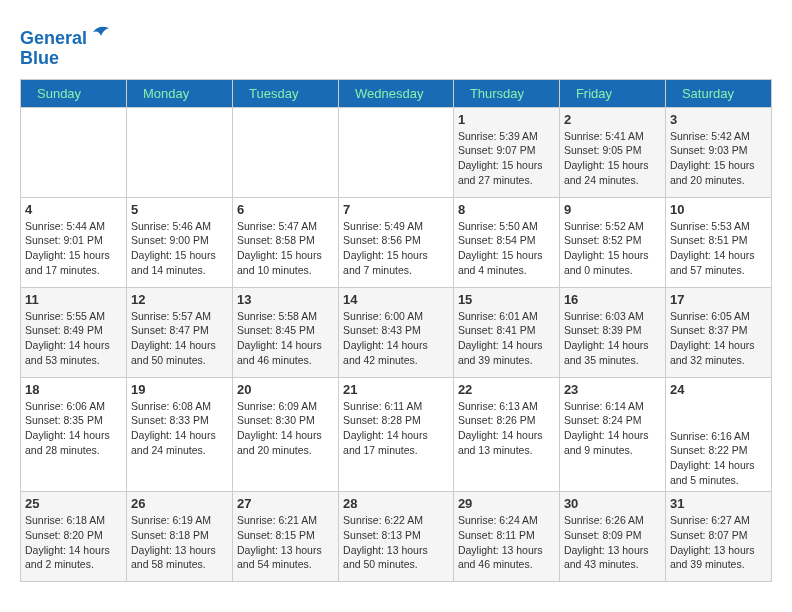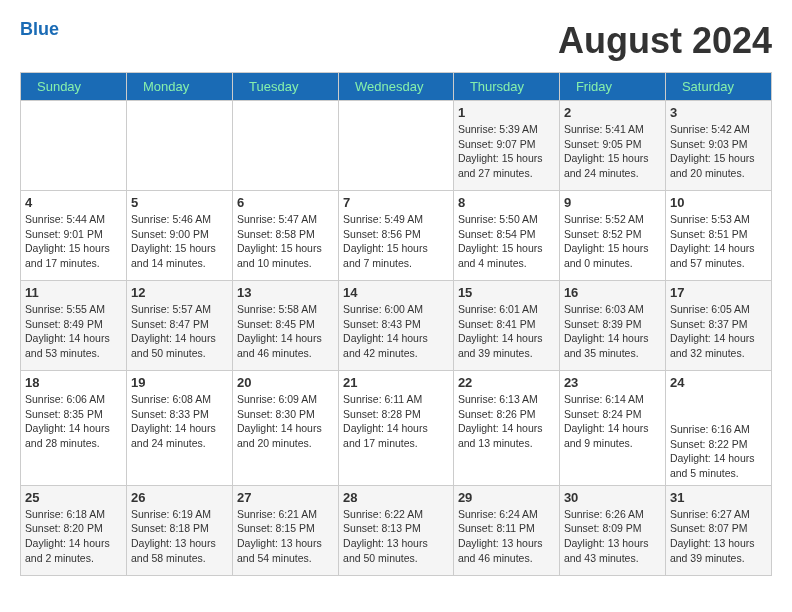--- a/index.html
+++ b/index.html
@@ -86,26 +86,30 @@
       background: #fff !important;
     }
   </style>
 </head>
 <body>
 
 <div class="header">
   <div class="logo">
     <div>
       <div class="logo-text">
+        <span>General</span><svg class="logo-icon" viewBox="0 0 24 24">
+            <path d="M4 12 Q10 4 20 8 Q14 10 12 16 Q10 10 4 12Z" fill="#1a6bb5"></path>
+          </svg>
+      </div>
+      <div class="logo-text">
         <span style="color:#1a6bb5; font-weight:bold;">Blue</span>
       </div>
     </div>
   </div>
   <div class="title-block">
-    <div class="month-title">August 2024</div>
   </div>
 </div>
 
 <table>
   <thead>
     <tr>
     <th>Sunday</th>
         <th>Monday</th>
         <th>Tuesday</th>
         <th>Wednesday</th>

